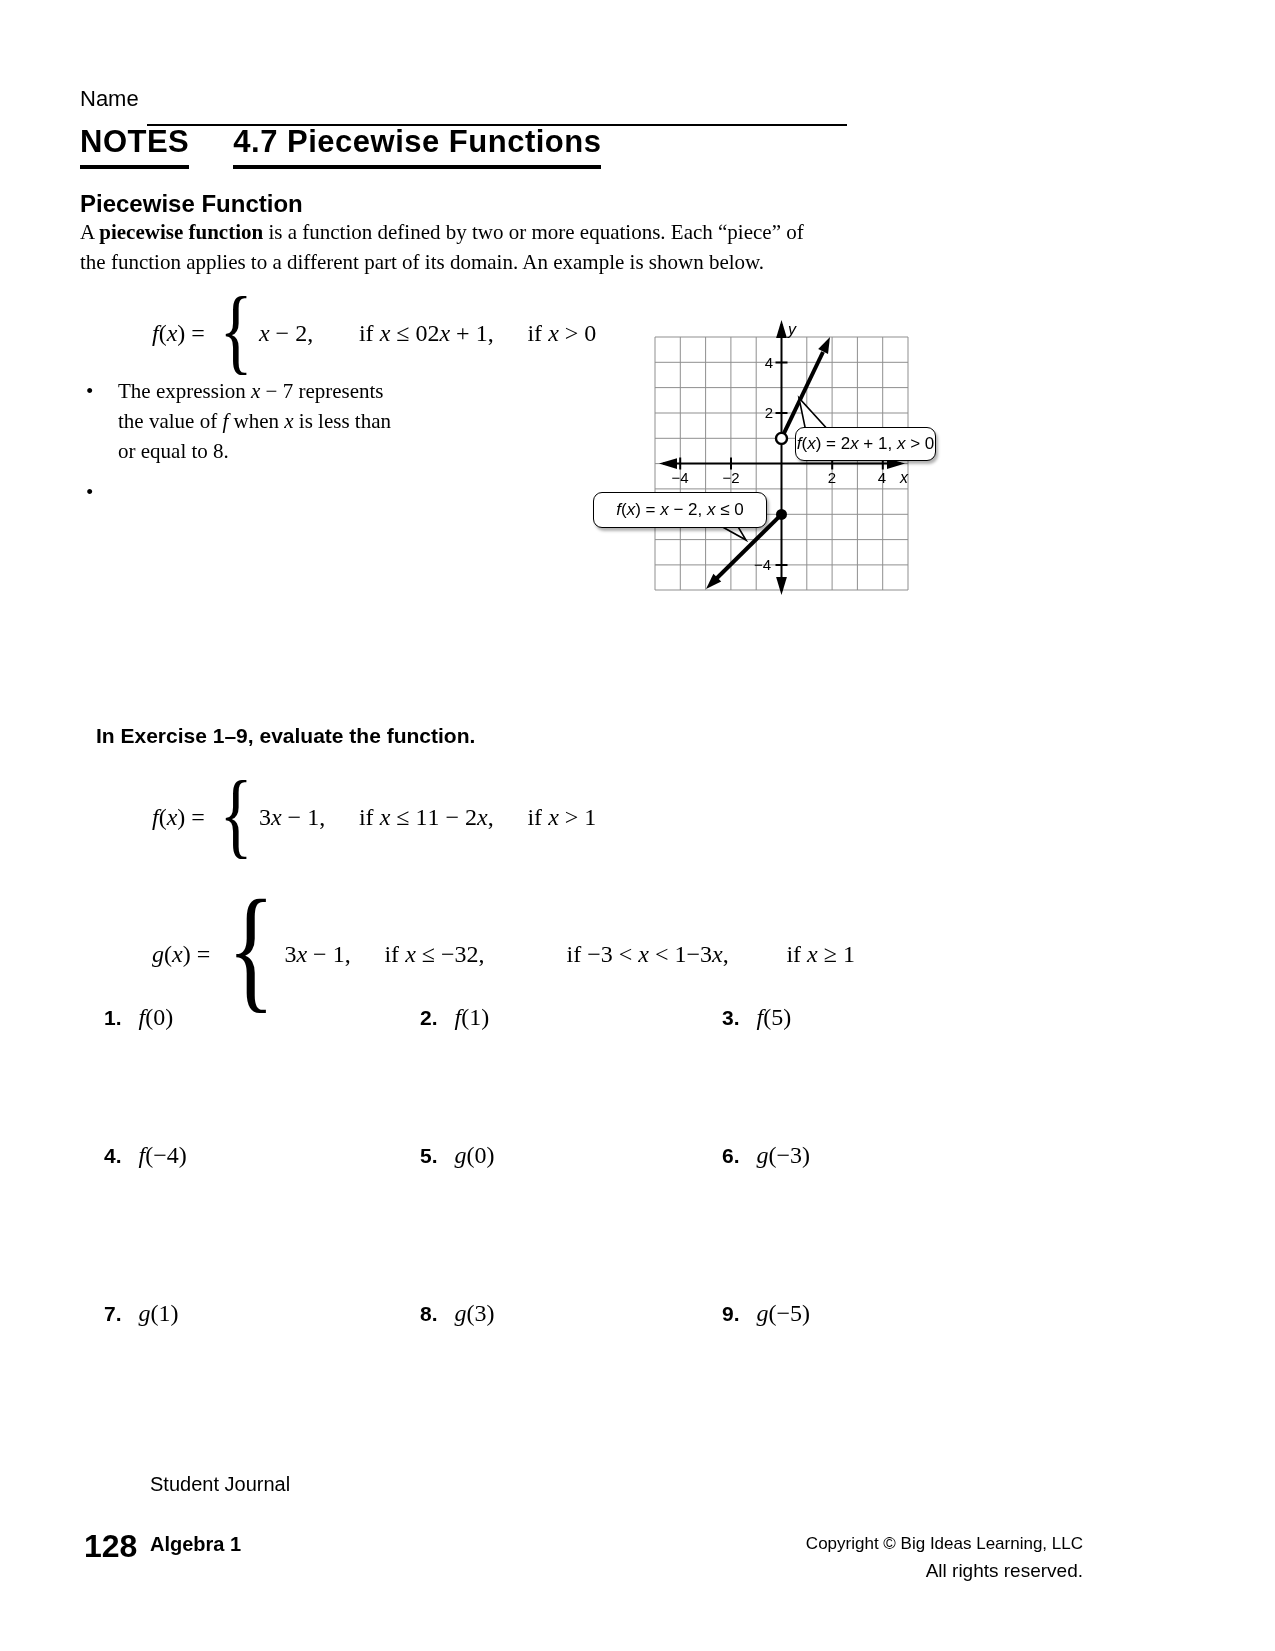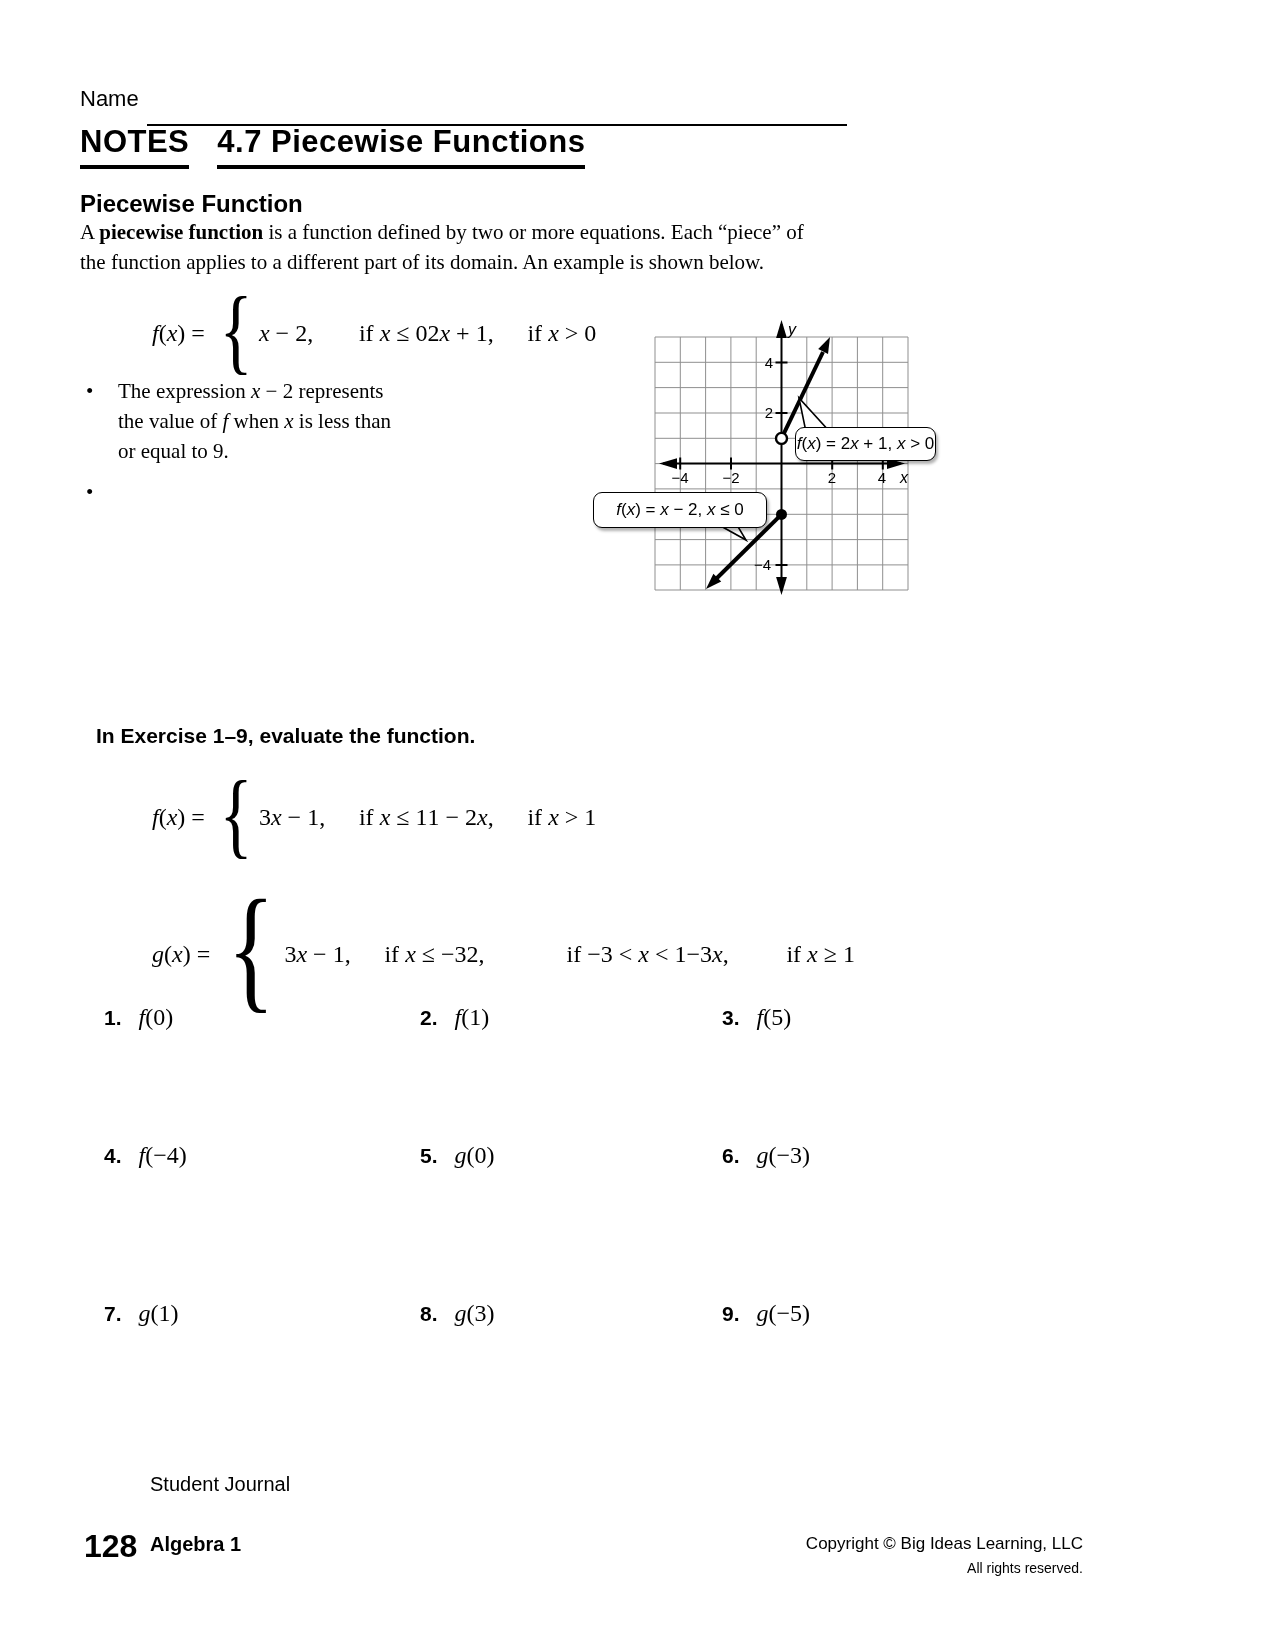--- a/index.html
+++ b/index.html
@@ -7,21 +7,21 @@
         font-family:"Liberation Serif",serif;color:#000;}
   .abs{position:absolute;}
   .sans{font-family:"Liberation Sans",sans-serif;}
   .serif{font-family:"Liberation Serif",serif;}
   .seg-i{font-style:italic;}
   .seg-b{font-weight:bold;}
 
   
   .name-label{left:80px;top:86px;font-size:22px;}
   .name-blank{left:147px;top:124px;width:700px;height:2px;background:#000;}
-  .title-row{left:80px;top:124px;display:flex;gap:28px;}
+  .title-row{left:80px;top:124px;display:flex;gap:44px;}
   .title-seg{font-size:31px;font-weight:bold;letter-spacing:.5px;border-bottom:4px solid #000;padding-bottom:5px;}
   .section-heading{left:80px;top:190px;font-size:24px;font-weight:bold;}
   .intro-line{left:80px;font-size:21px;}
   .intro-1{top:220px;}
   .intro-2{top:250px;}
 
   
   .pw{display:flex;align-items:center;}
   .pw-lhs{font-size:24px;white-space:pre;}
   .pw-brace{font-family:"Liberation Serif",serif;font-weight:400;line-height:1;transform:scaleX(.72);}
@@ -58,21 +58,21 @@
            font-family:"Liberation Sans",sans-serif;font-size:17px;
            box-shadow:2px 3px 3px rgba(0,0,0,.3);}
   .callout-upper{left:235px;top:117px;width:139px;height:32px;}
   .callout-lower{left:33px;top:182px;width:172px;height:34px;}
 
   
   .page-number{left:84px;top:1528px;font-family:"Liberation Sans",sans-serif;font-size:32px;font-weight:bold;}
   .book-title{left:150px;top:1533px;font-family:"Liberation Sans",sans-serif;font-size:20px;font-weight:bold;}
   .book-subtitle{left:150px;top:1473px;font-family:"Liberation Sans",sans-serif;font-size:20px;}
   .copyright-1{right:192px;top:1534px;font-family:"Liberation Sans",sans-serif;font-size:17px;}
-  .copyright-2{right:192px;top:1560px;font-family:"Liberation Sans",sans-serif;font-size:14px;}
+  .copyright-2{right:192px;top:1560px;font-family:"Liberation Sans",sans-serif;font-size:19px;}
 </style>
 </head>
 <body>
 
 <div class="page">
 
   <div class="abs sans name-label">Name</div>
   <div class="abs name-blank"></div>
 
   <div class="abs sans title-row">
@@ -96,23 +96,23 @@
       <span class="pw-row">
         <span class="expr"><span>2</span><span class="seg-i">x</span><span> + 1,</span></span>
         <span class="cond"><span>if </span><span class="seg-i">x</span><span> &gt; 0</span></span>
       </span>
     </span>
   </div>
 
   <div class="abs bullet bullet-1">
     <span class="bullet-marker">•</span>
     <span>
-      <div><span>The expression </span><span class="seg-i">x</span><span> − 2 represents</span></div>
+      <div><span>The expression </span><span class="seg-i">x</span><span> − 7 represents</span></div>
       <div><span>the value of </span><span class="seg-i">f</span><span> when </span><span class="seg-i">x</span><span> is less than</span></div>
-      <div><span>or equal to 9.</span></div>
+      <div><span>or equal to 8.</span></div>
     </span>
   </div>
   <div class="abs bullet bullet-2">
     <span class="bullet-marker">•</span>
   </div>
 
   <div class="abs graph">
     <svg width="380" height="292" viewBox="0 0 380 292">
 
       <path d="M95 27V280 M120.3 27V280 M145.6 27V280 M170.9 27V280 M196.2 27V280 M221.5 27V280 M246.8 27V280 M272.1 27V280 M297.4 27V280 M322.7 27V280 M348 27V280

